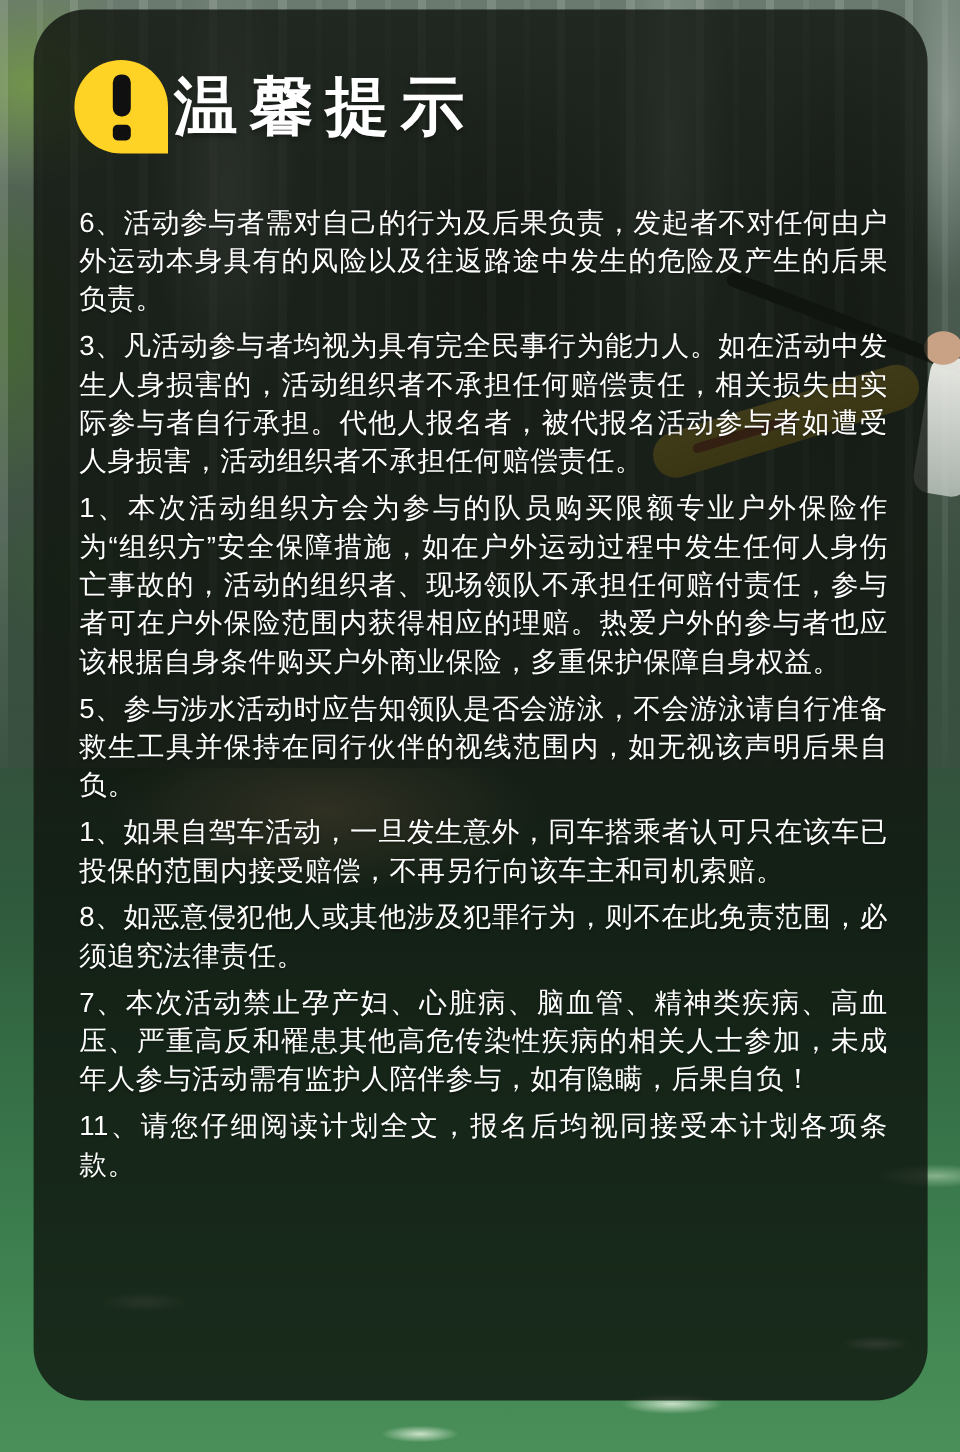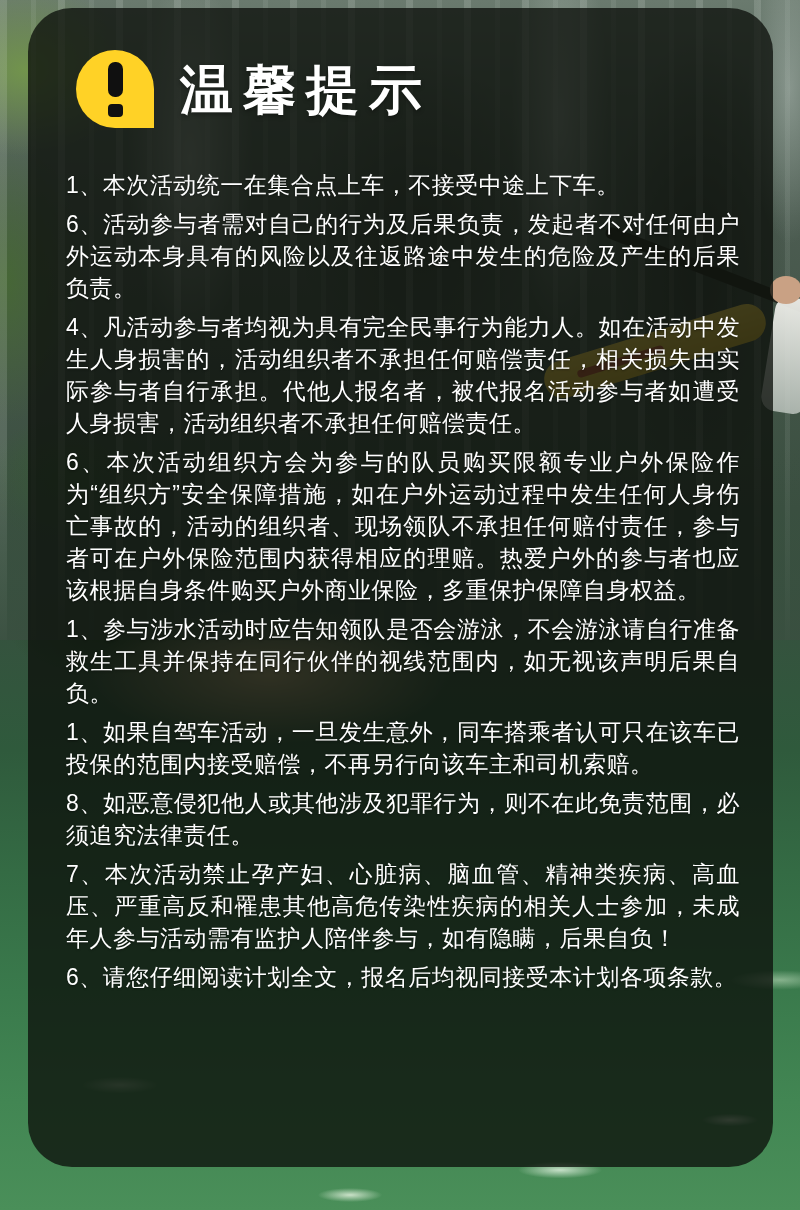--- a/index.html
+++ b/index.html
@@ -69,23 +69,22 @@
     position:absolute;left:770px;top:276px;width:32px;height:28px;
     background:#c9a184;border-radius:50%;
   }
   
   .panel{
     position:absolute;left:28px;top:8px;width:745px;height:1159px;
     border-radius:44px;
     background:rgba(13,17,12,.78);
   }
   .header{
-    display:flex;align-items:center;gap:26px;
+    display:flex;align-items:center;gap:5px;
     padding:42px 0 0 34px;
-    margin-left:14px;
   }
   .alert-icon{
     width:78px;height:78px;flex:0 0 78px;
     background:#FFD226;
     border-radius:50% 50% 0 50%;
     display:flex;flex-direction:column;align-items:center;justify-content:center;
   }
   .excl-bar{display:block;width:15px;height:35px;background:#101010;border-radius:7px;}
   .excl-dot{display:block;width:15px;height:13px;background:#101010;border-radius:4px;margin-top:7px;}
   .title{
@@ -124,23 +123,22 @@
 
 <div class="panel">
   <div class="header">
     <div class="alert-icon">
       <span class="excl-bar"></span>
       <span class="excl-dot"></span>
     </div>
     <h1 class="title">温馨提示</h1>
   </div>
   <div class="content">
-    <p>1、本次活动统一在集合点上车，不接受中途上下车。</p>
     <p>6、活动参与者需对自己的行为及后果负责，发起者不对任何由户外运动本身具有的风险以及往返路途中发生的危险及产生的后果负责。</p>
-    <p>4、凡活动参与者均视为具有完全民事行为能力人。如在活动中发生人身损害的，活动组织者不承担任何赔偿责任，相关损失由实际参与者自行承担。代他人报名者，被代报名活动参与者如遭受人身损害，活动组织者不承担任何赔偿责任。</p>
-    <p>6、本次活动组织方会为参与的队员购买限额专业户外保险作为“组织方”安全保障措施，如在户外运动过程中发生任何人身伤亡事故的，活动的组织者、现场领队不承担任何赔付责任，参与者可在户外保险范围内获得相应的理赔。热爱户外的参与者也应该根据自身条件购买户外商业保险，多重保护保障自身权益。</p>
-    <p>1、参与涉水活动时应告知领队是否会游泳，不会游泳请自行准备救生工具并保持在同行伙伴的视线范围内，如无视该声明后果自负。</p>
+    <p>3、凡活动参与者均视为具有完全民事行为能力人。如在活动中发生人身损害的，活动组织者不承担任何赔偿责任，相关损失由实际参与者自行承担。代他人报名者，被代报名活动参与者如遭受人身损害，活动组织者不承担任何赔偿责任。</p>
+    <p>1、本次活动组织方会为参与的队员购买限额专业户外保险作为“组织方”安全保障措施，如在户外运动过程中发生任何人身伤亡事故的，活动的组织者、现场领队不承担任何赔付责任，参与者可在户外保险范围内获得相应的理赔。热爱户外的参与者也应该根据自身条件购买户外商业保险，多重保护保障自身权益。</p>
+    <p>5、参与涉水活动时应告知领队是否会游泳，不会游泳请自行准备救生工具并保持在同行伙伴的视线范围内，如无视该声明后果自负。</p>
     <p>1、如果自驾车活动，一旦发生意外，同车搭乘者认可只在该车已投保的范围内接受赔偿，不再另行向该车主和司机索赔。</p>
     <p>8、如恶意侵犯他人或其他涉及犯罪行为，则不在此免责范围，必须追究法律责任。</p>
     <p>7、本次活动禁止孕产妇、心脏病、脑血管、精神类疾病、高血压、严重高反和罹患其他高危传染性疾病的相关人士参加，未成年人参与活动需有监护人陪伴参与，如有隐瞒，后果自负！</p>
-    <p>6、请您仔细阅读计划全文，报名后均视同接受本计划各项条款。</p>
+    <p>11、请您仔细阅读计划全文，报名后均视同接受本计划各项条款。</p>
   </div>
 </div>
 
 </body></html>

